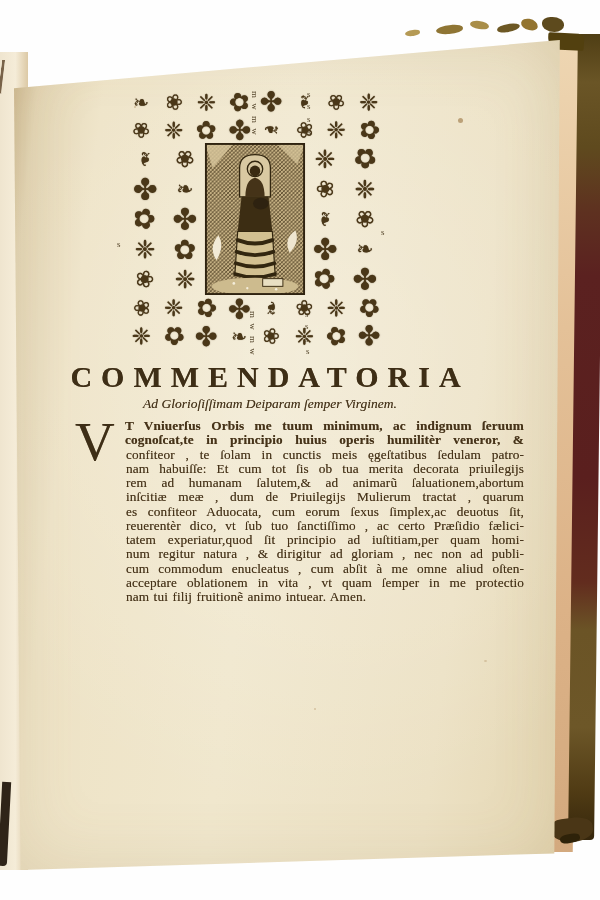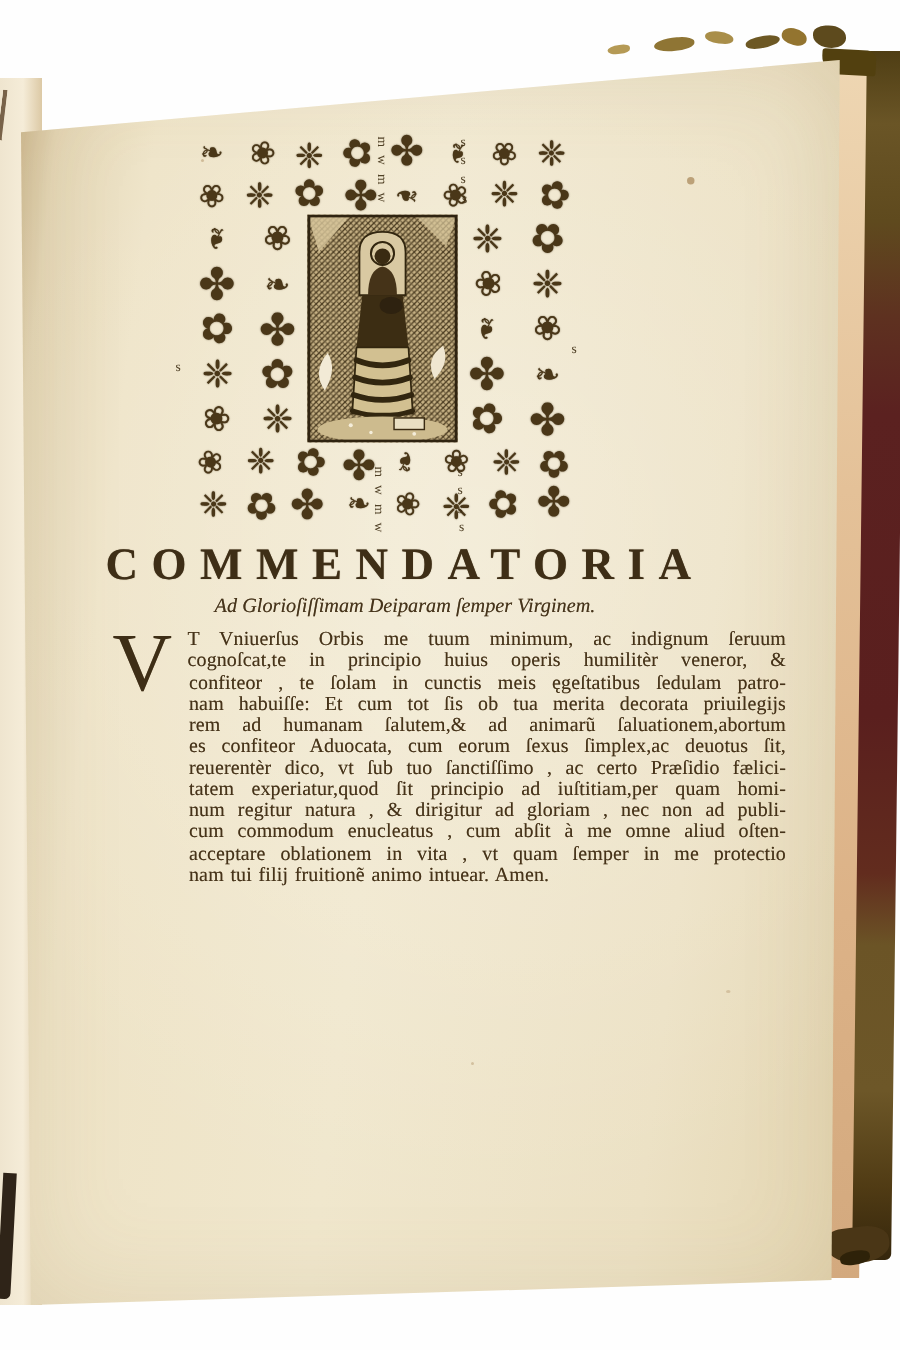--- a/index.html
+++ b/index.html
@@ -68,21 +68,21 @@
   .title{position:absolute;left:56px;top:320px;width:400px;text-align:center;
     font-size:30px;font-weight:bold;letter-spacing:9px;color:#3e2e16;white-space:nowrap;
     text-shadow:0 0 .5px rgba(62,46,22,.7);}
   .subtitle{position:absolute;left:56px;top:356px;width:400px;text-align:center;
     font-style:italic;font-size:13.5px;color:#46341b;text-shadow:0 0 .4px rgba(70,52,27,.6);}
   .body-block{position:absolute;left:64px;top:379px;width:446px;color:#463319;
     font-size:13.3px;line-height:14.25px;word-spacing:1px;letter-spacing:.1px;
     text-shadow:0 0 .4px rgba(70,51,25,.55);}
   .dropcap{position:absolute;left:-3px;top:1px;font-size:55px;line-height:43px;color:#3e2e16;}
   .bline{text-align:justify;text-align-last:justify;white-space:normal;margin-left:48px;}
-  .bline[data-index="0"],.bline[data-index="1"]{margin-left:47px;}
+  .bline[data-index="0"],.bline[data-index="1"]{margin-left:47px;font-weight:bold;}
   .bline[data-index="15"]{text-align-last:left;}
 </style>
 </head>
 <body>
 
 <div class="photo">
 
   <div class="left-leaf"></div>
   <div class="binding-tie"></div>
   <div class="left-bottom-sliver"></div>
@@ -225,20 +225,21 @@
     <div class="title">COMMENDATORIA</div>
     <div class="subtitle">Ad Glorioſiſſimam Deiparam ſemper Virginem.</div>
 
     <div class="body-block">
       <div class="dropcap">V</div>
       <div class="bline" data-index="0">T Vniuerſus Orbis me tuum minimum, ac indignum ſeruum</div>
         <div class="bline" data-index="1">cognoſcat,te in principio huius operis humilitèr veneror, &amp;</div>
         <div class="bline" data-index="2">confiteor , te ſolam in cunctis meis ęgeſtatibus ſedulam patro-</div>
         <div class="bline" data-index="3">nam habuiſſe: Et cum tot ſis ob tua merita decorata priuilegijs</div>
         <div class="bline" data-index="5">rem ad humanam ſalutem,&amp; ad animarũ ſaluationem,abortum</div>
+        <div class="bline" data-index="6">inſcitiæ meæ , dum de Priuilegijs Mulierum tractat , quarum</div>
         <div class="bline" data-index="7">es confiteor Aduocata, cum eorum ſexus ſimplex,ac deuotus ſit,</div>
         <div class="bline" data-index="8">reuerentèr dico, vt ſub tuo ſanctiſſimo , ac certo Præſidio fælici-</div>
         <div class="bline" data-index="9">tatem experiatur,quod ſit principio ad iuſtitiam,per quam homi-</div>
         <div class="bline" data-index="10">num regitur natura , &amp; dirigitur ad gloriam , nec non ad publi-</div>
         <div class="bline" data-index="11">cum commodum enucleatus , cum abſit à me omne aliud oſten-</div>
         <div class="bline" data-index="13">acceptare oblationem in vita , vt quam ſemper in me protectio</div>
         <div class="bline" data-index="15">nam tui filij fruitionẽ animo intuear. Amen.</div>
     </div>
   </div>
 

